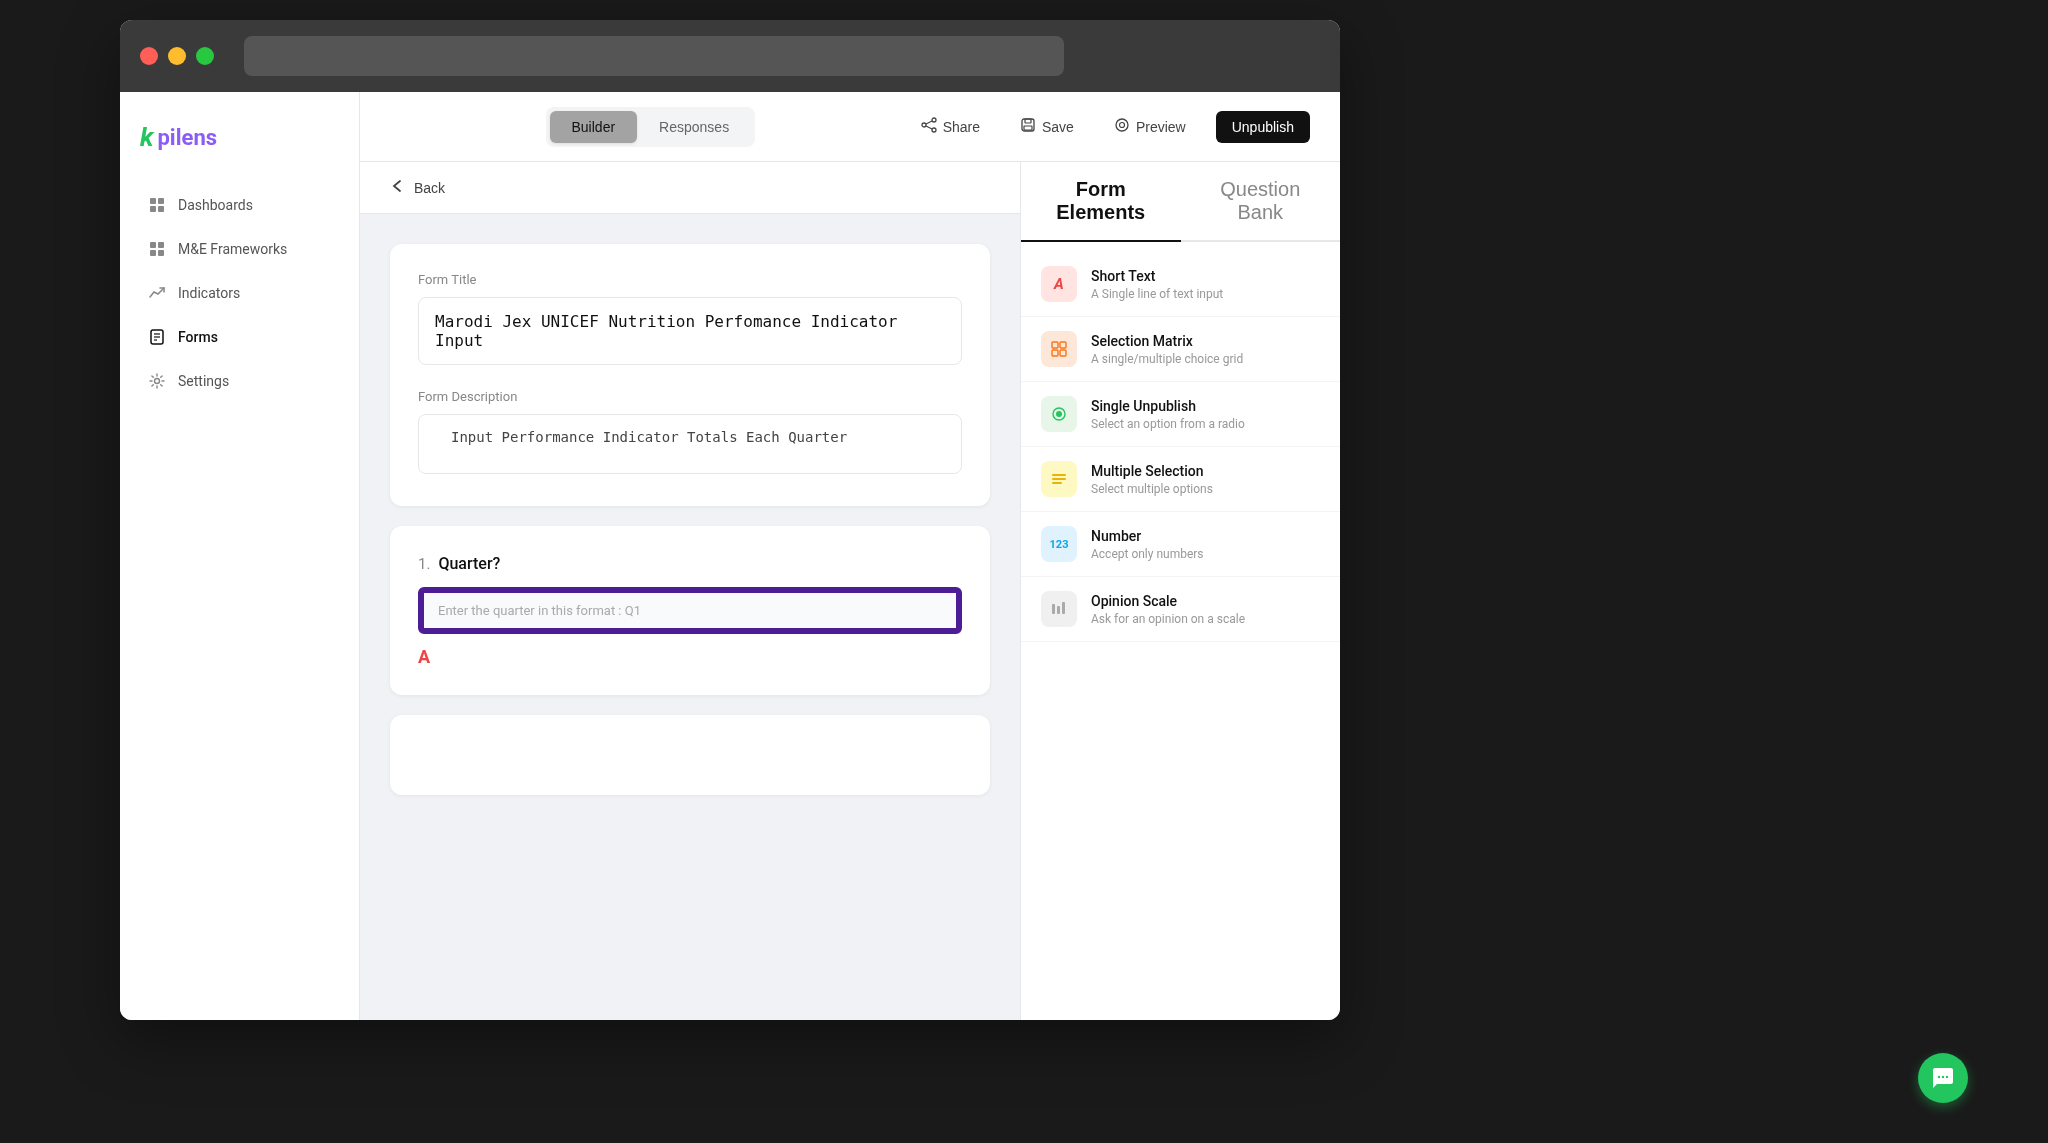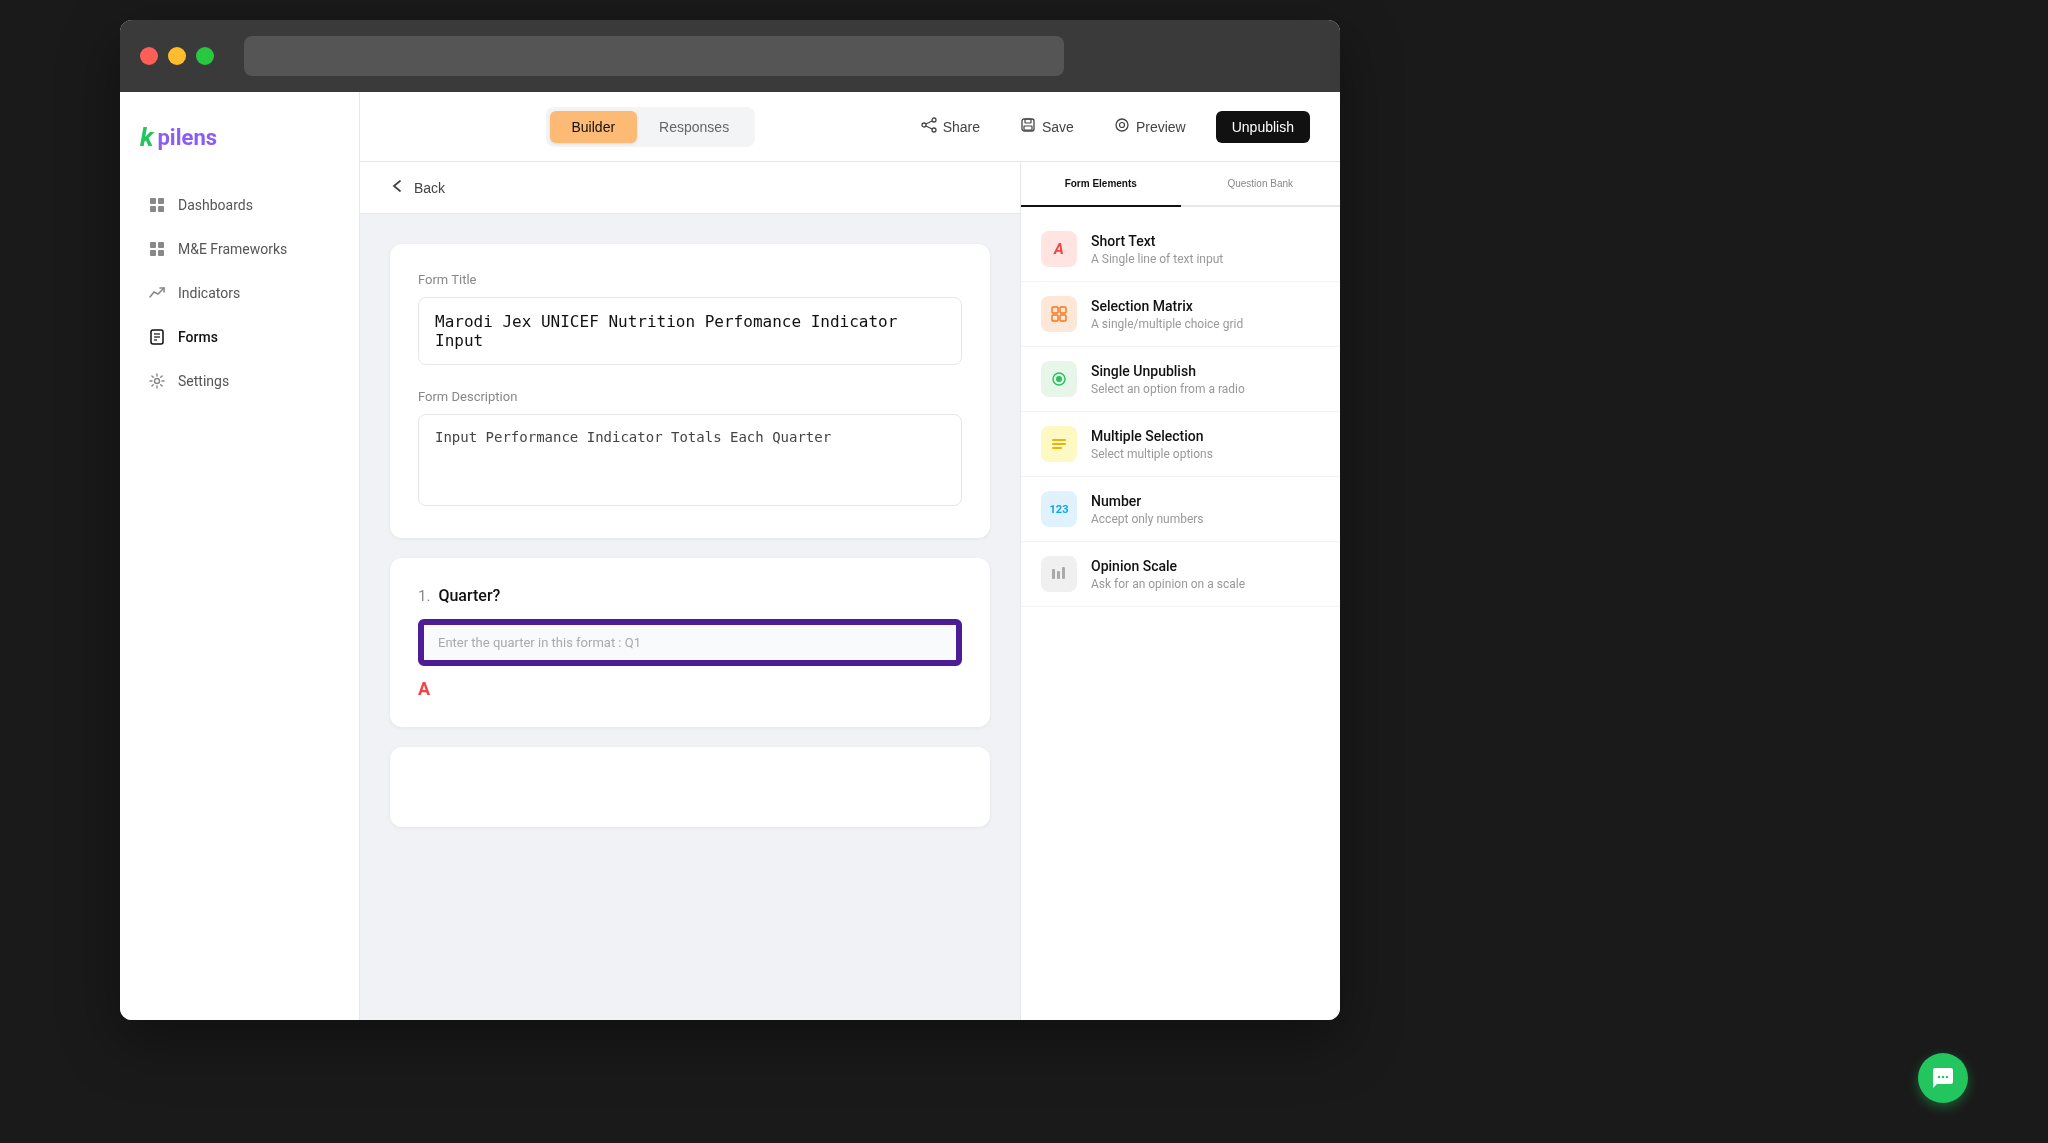--- a/index.html
+++ b/index.html
@@ -114,21 +114,21 @@
     .header-tab {
       padding: 8px 22px;
       border-radius: 6px;
       font-size: 14px;
       cursor: pointer;
       color: #666;
       border: none;
       background: transparent;
     }
     .header-tab.active {
-      background: #fdba74;
+      background: #a3a3a3;
       color: #111;
       font-weight: 500;
       box-shadow: 0 1px 3px rgba(0,0,0,0.1);
     }
     .header-actions {
       display: flex;
       align-items: center;
       gap: 20px;
     }
     .action-btn {
@@ -204,25 +204,25 @@
       font-weight: 500;
       color: #111;
       outline: none;
       margin-bottom: 20px;
       resize: none;
     }
     .form-desc-input {
       width: 100%;
       border: 1px solid #e5e7eb;
       border-radius: 8px;
-      padding: 14px 16px;
+      padding: 14px 32px;
       font-size: 14px;
       color: #444;
       outline: none;
-      height: 92px;
+      height: 60px;
       resize: none;
     }
     .question-card {
       background: #fff;
       border-radius: 12px;
       padding: 28px;
       box-shadow: 0 1px 4px rgba(0,0,0,0.06);
     }
     .question-number {
       font-size: 15px;
@@ -263,21 +263,21 @@
       display: flex;
       flex-direction: column;
     }
     .panel-tabs {
       display: flex;
       border-bottom: 2px solid #e5e7eb;
     }
     .panel-tab {
       flex: 1;
       padding: 16px;
-      font-size: 10px;
+      font-size: 20px;
       color: #888;
       cursor: pointer;
       border: none;
       background: none;
       border-bottom: 2px solid transparent;
       margin-bottom: -2px;
     }
     .panel-tab.active {
       color: #111;
       font-weight: 600;

